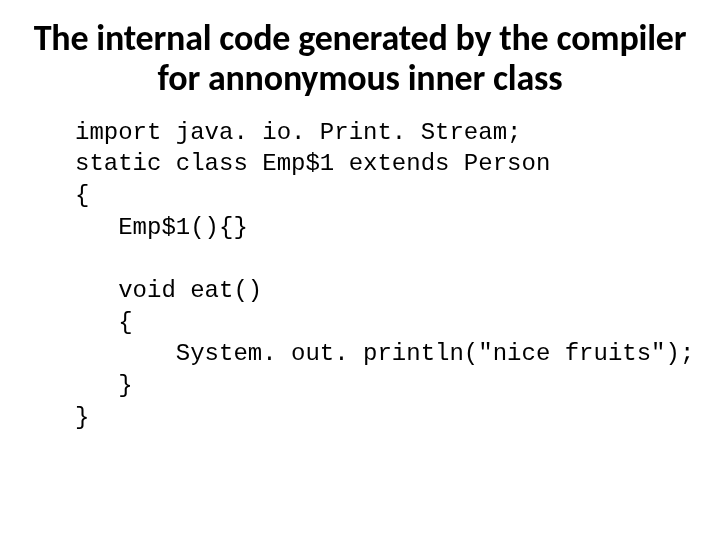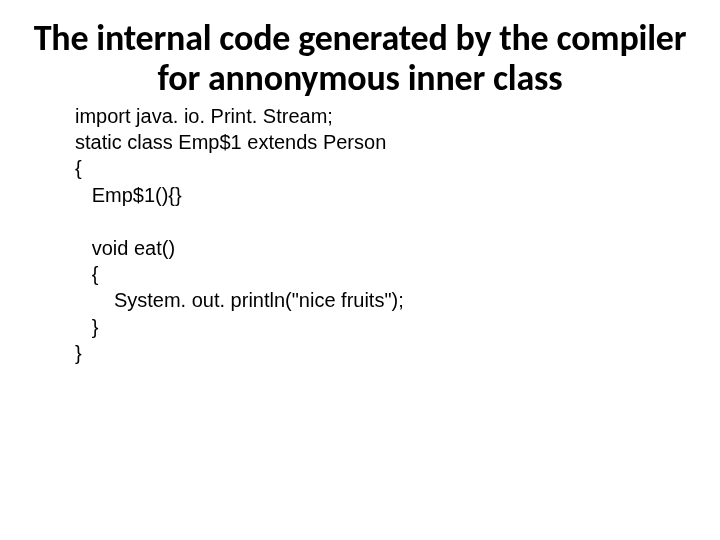--- a/index.html
+++ b/index.html
@@ -16,29 +16,29 @@
     box-sizing: border-box;
     width: 720px;
     height: 540px;
     padding: 18px 20px 0 20px;
   }
   .title {
     font-size: 36px;
     font-weight: 700;
     text-align: center;
     line-height: 1.12;
-    margin: 0 0 4px 0;
+    margin: 0 0 18px 0;
     letter-spacing: -0.2px;
   }
   .code {
-    font-size: 20px;
+    font-size: 24px;
     line-height: 1.32;
     white-space: pre;
     padding-left: 55px;
-    font-family: Liberation Sans, sans-serif;
+    font-family: Liberation Mono, monospace;
   }
 </style>
 </head>
 <body>
 
 <div class="slide">
   <h1 class="title">The internal code generated by the compiler for annonymous inner class</h1>
   <div class="code"><span>import java. io. Print. Stream;</span>
 <span>static class Emp$1 extends Person</span>
 <span>{</span>

